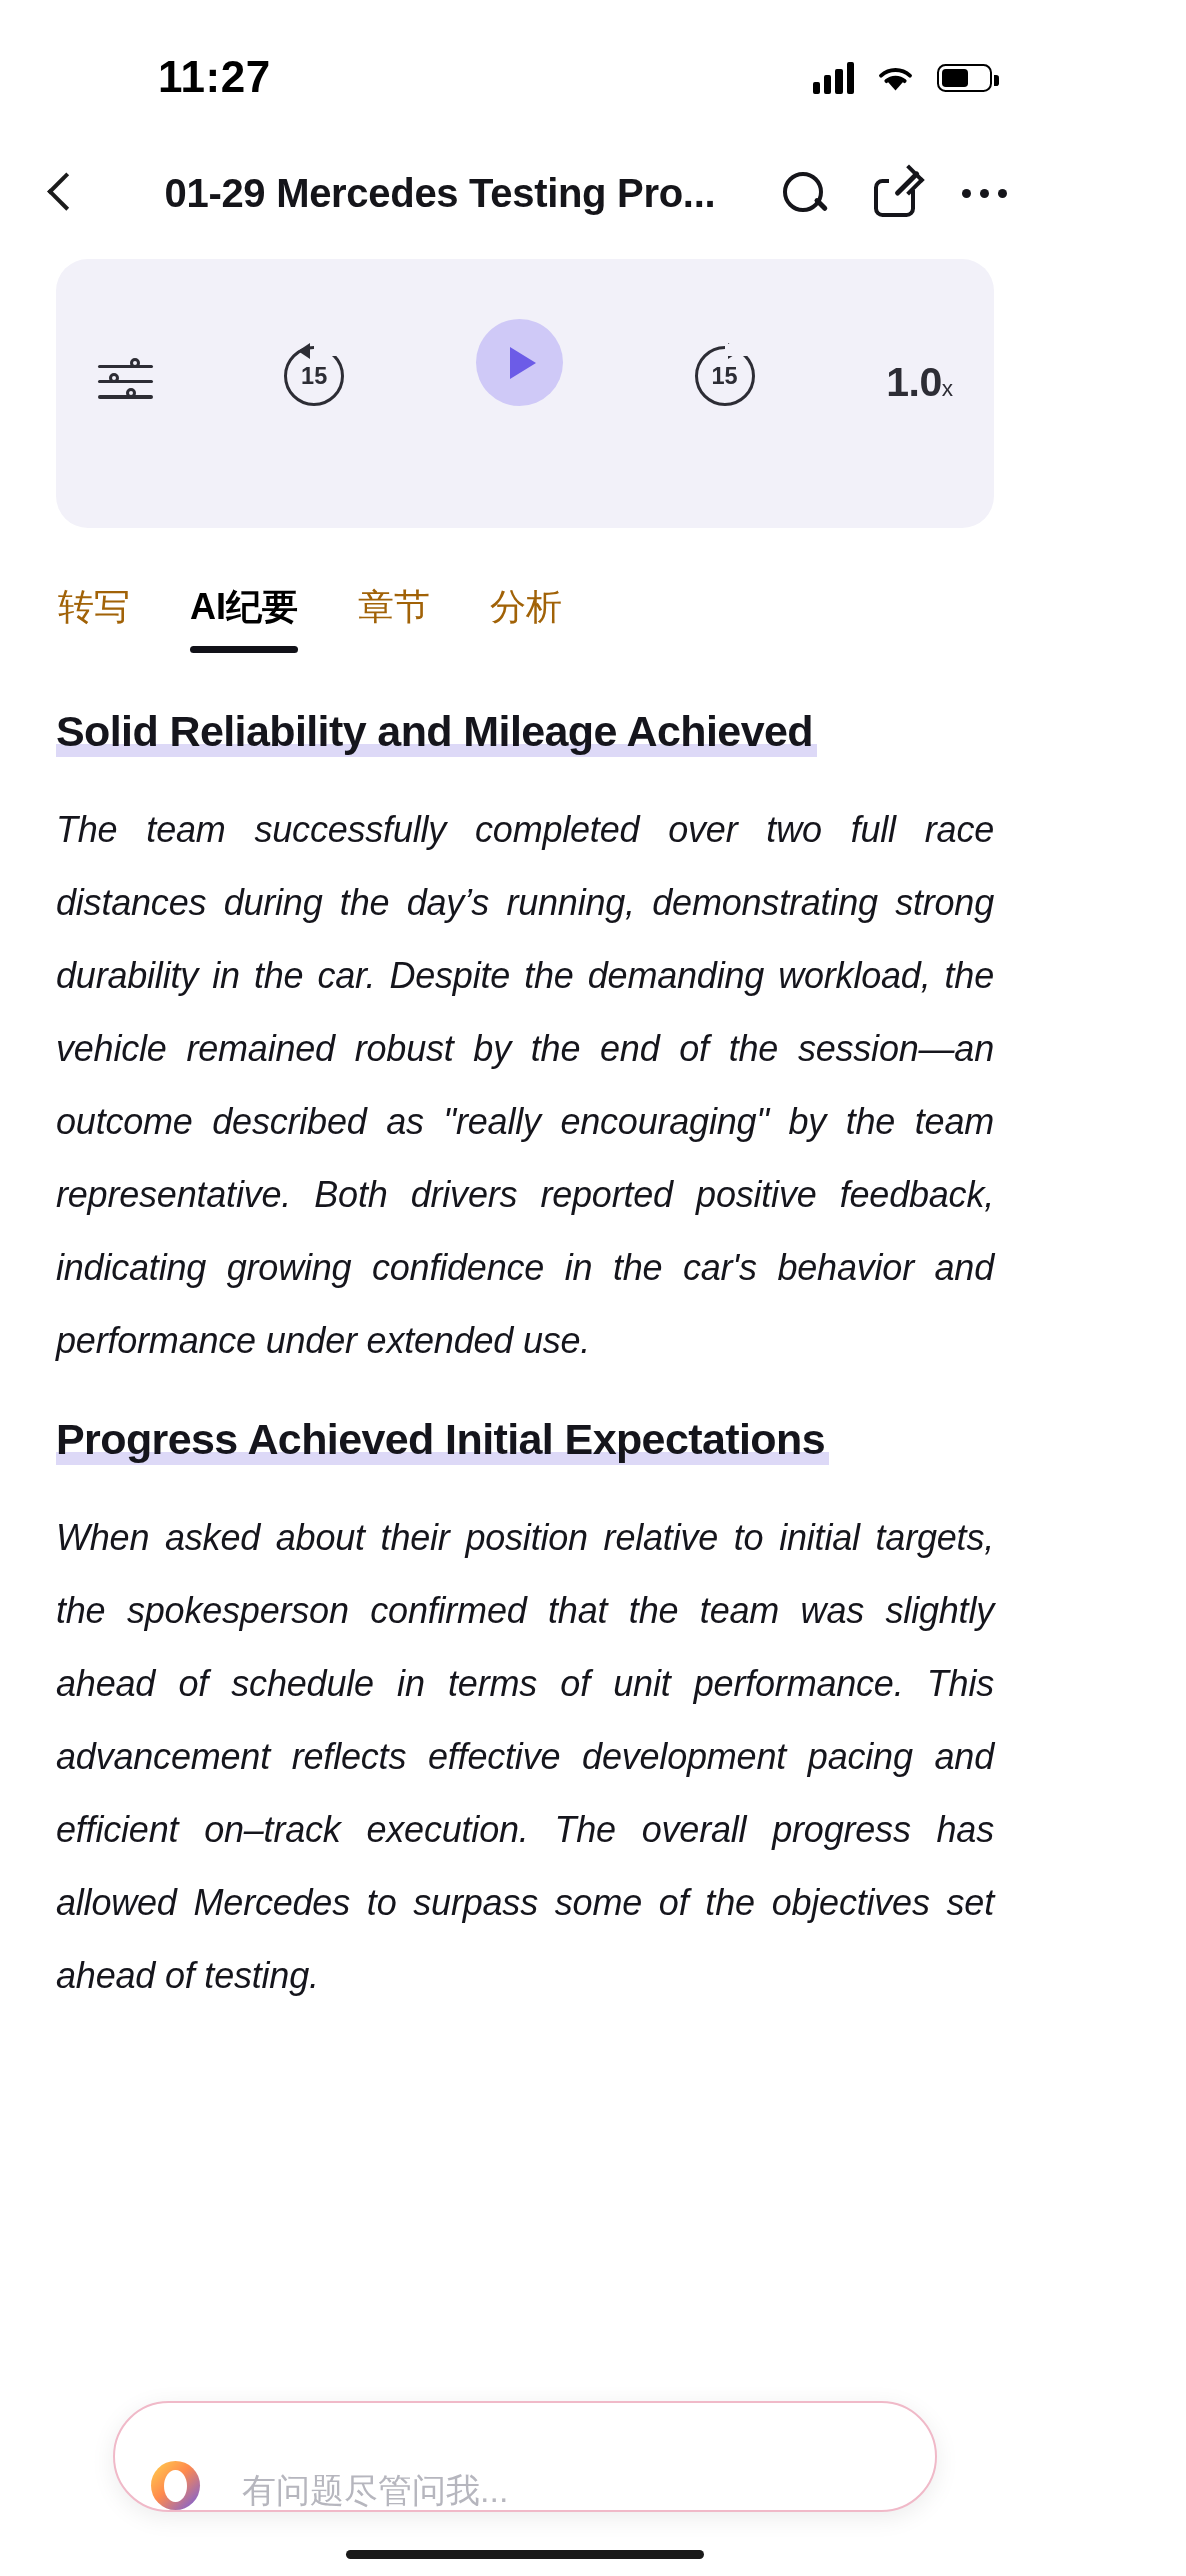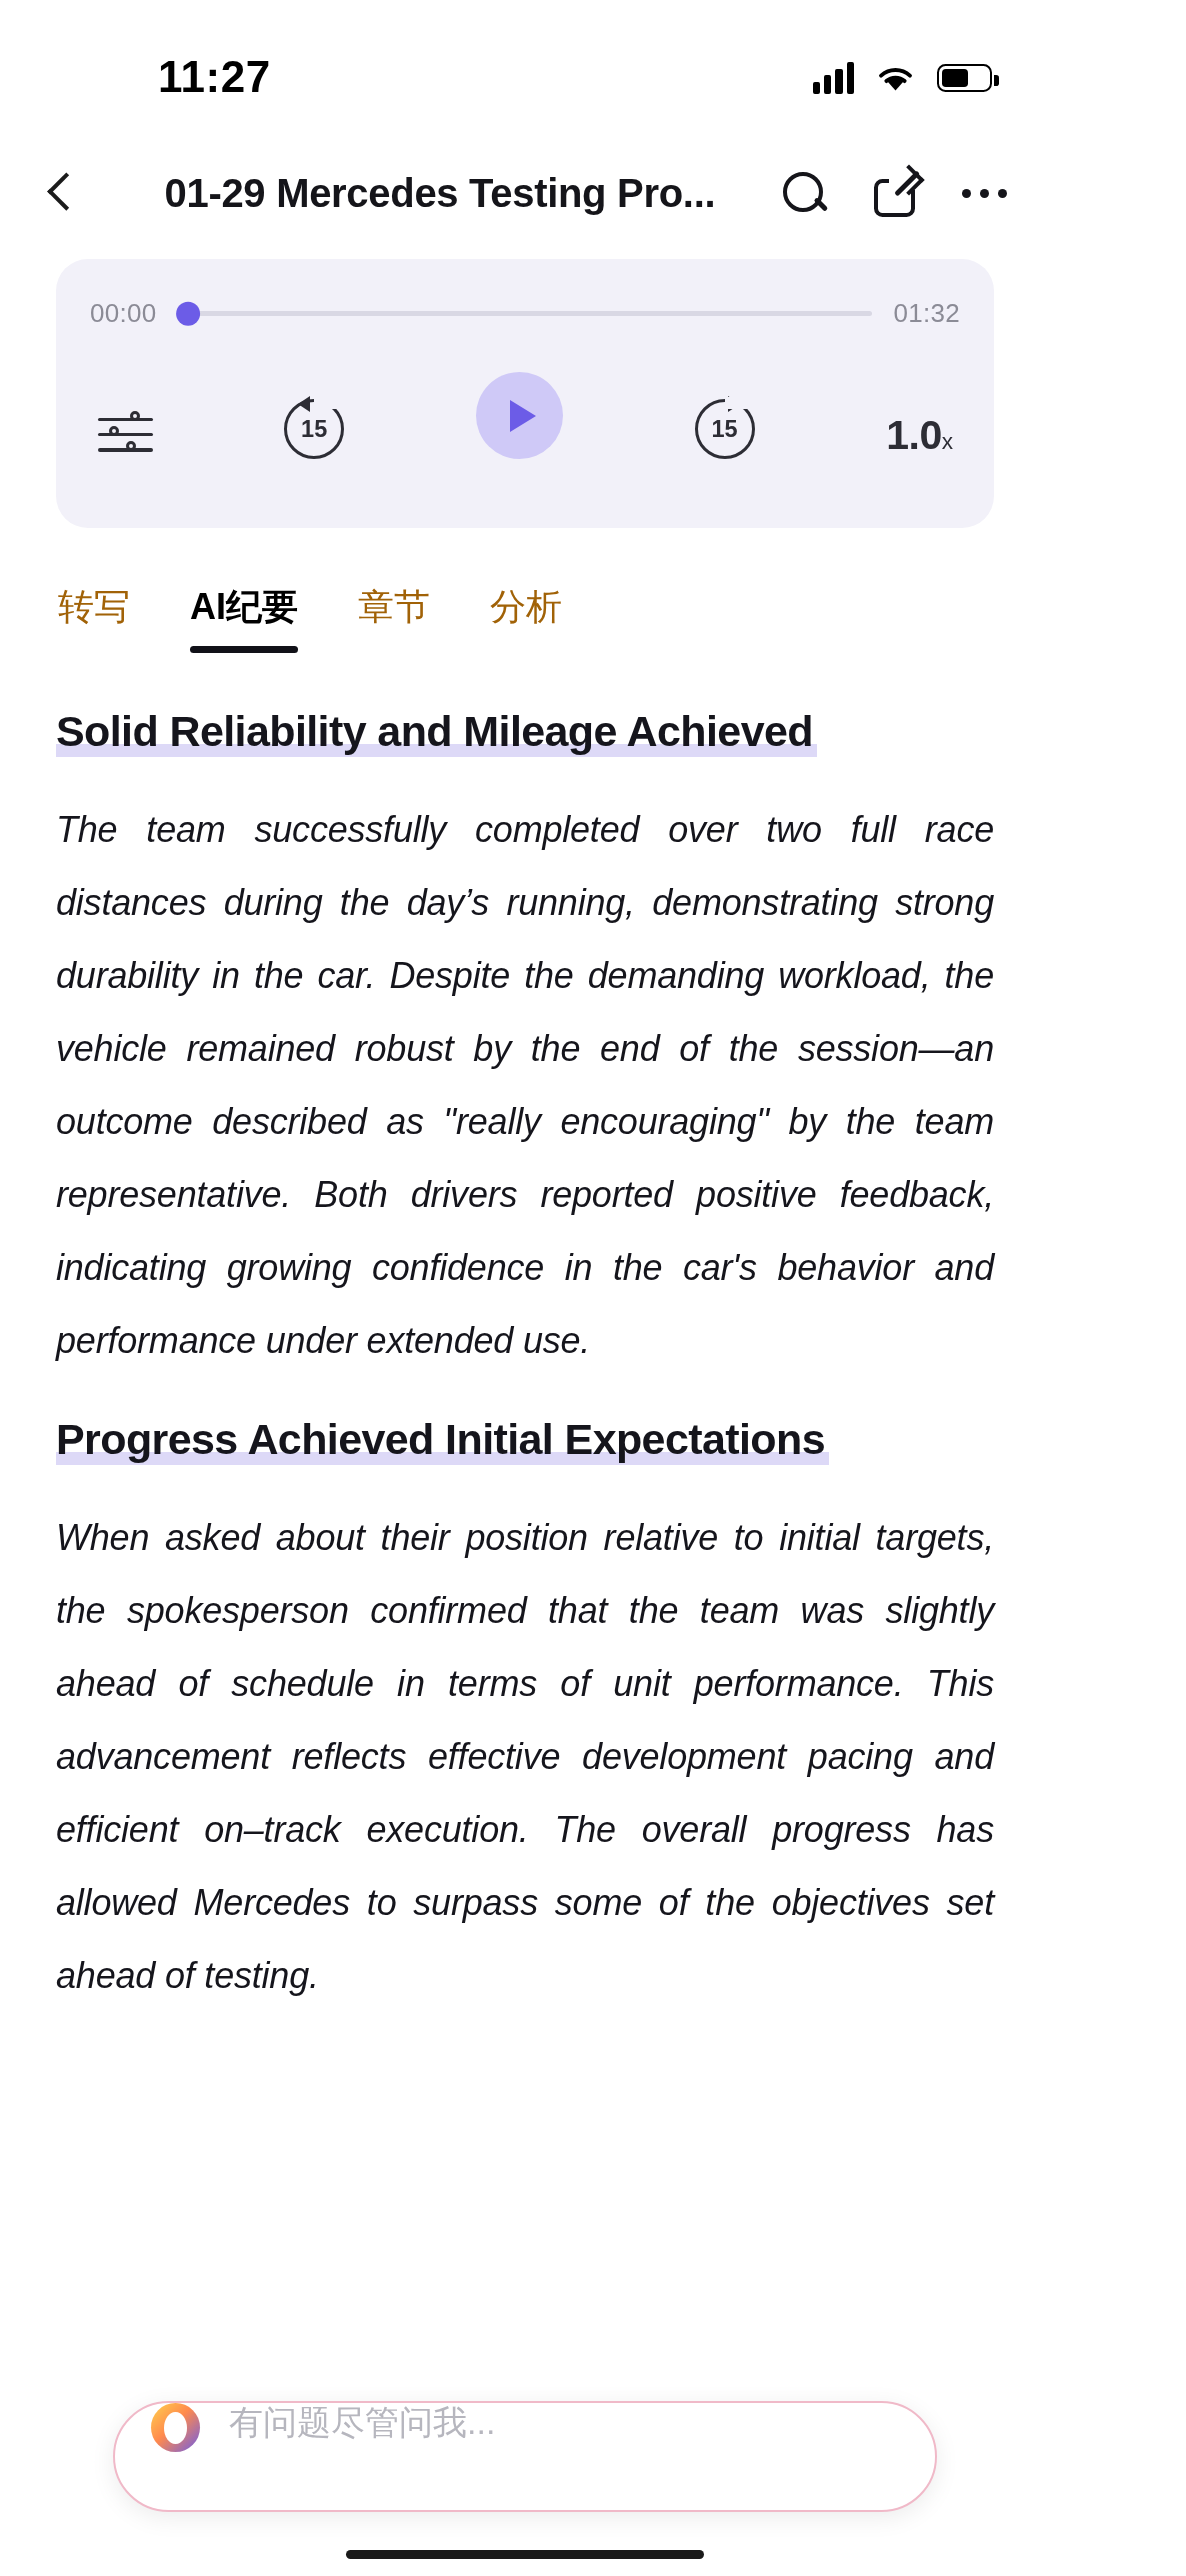--- a/index.html
+++ b/index.html
@@ -240,23 +240,23 @@
 
   
   .askbar {
     position: absolute;
     left: 113px; right: 113px; bottom: 64px;
     height: 111px;
     background: #ffffff;
     border-radius: 56px;
     border: 2.8px solid #f0b9c8;
     box-shadow: 0 5.6px 24.5px rgba(0,0,0,0.08);
-    display:flex; align-items:flex-start;
+    display:flex; align-items:flex-end;
     padding: 0 36px;
-    gap: 29px;
+    gap: 42px;
   }
   .ask-logo {
     width: 49px; height: 49px; border-radius: 50%;
     background: linear-gradient(135deg, #ffd24d 0%, #ff8a4d 45%, #6c5ce7 100%);
     position: relative; flex: 0 0 auto;
   }
   .ask-logo::after {
     content:""; position:absolute; left: 13px; top: 8.5px;
     width: 22.6px; height: 32px; border-radius: 50%;
     background: #ffffff;
@@ -313,27 +313,20 @@
       </div>
       <div class="more-icon">
           <i></i>
           <i></i>
           <i></i>
         </div>
     </div>
   </div>
 
   <div class="player">
-    <div class="progress-row">
-      <div class="time-label">00:00</div>
-      <div class="track">
-        <div class="knob" style="left: 0%;"></div>
-      </div>
-      <div class="time-label">01:32</div>
-    </div>
     <div class="controls">
       <div class="ctrl eq-icon">
         <i></i>
           <i></i>
           <i></i>
           <b></b>
           <b></b>
           <b></b>
       </div>
       <div class="seek back">

